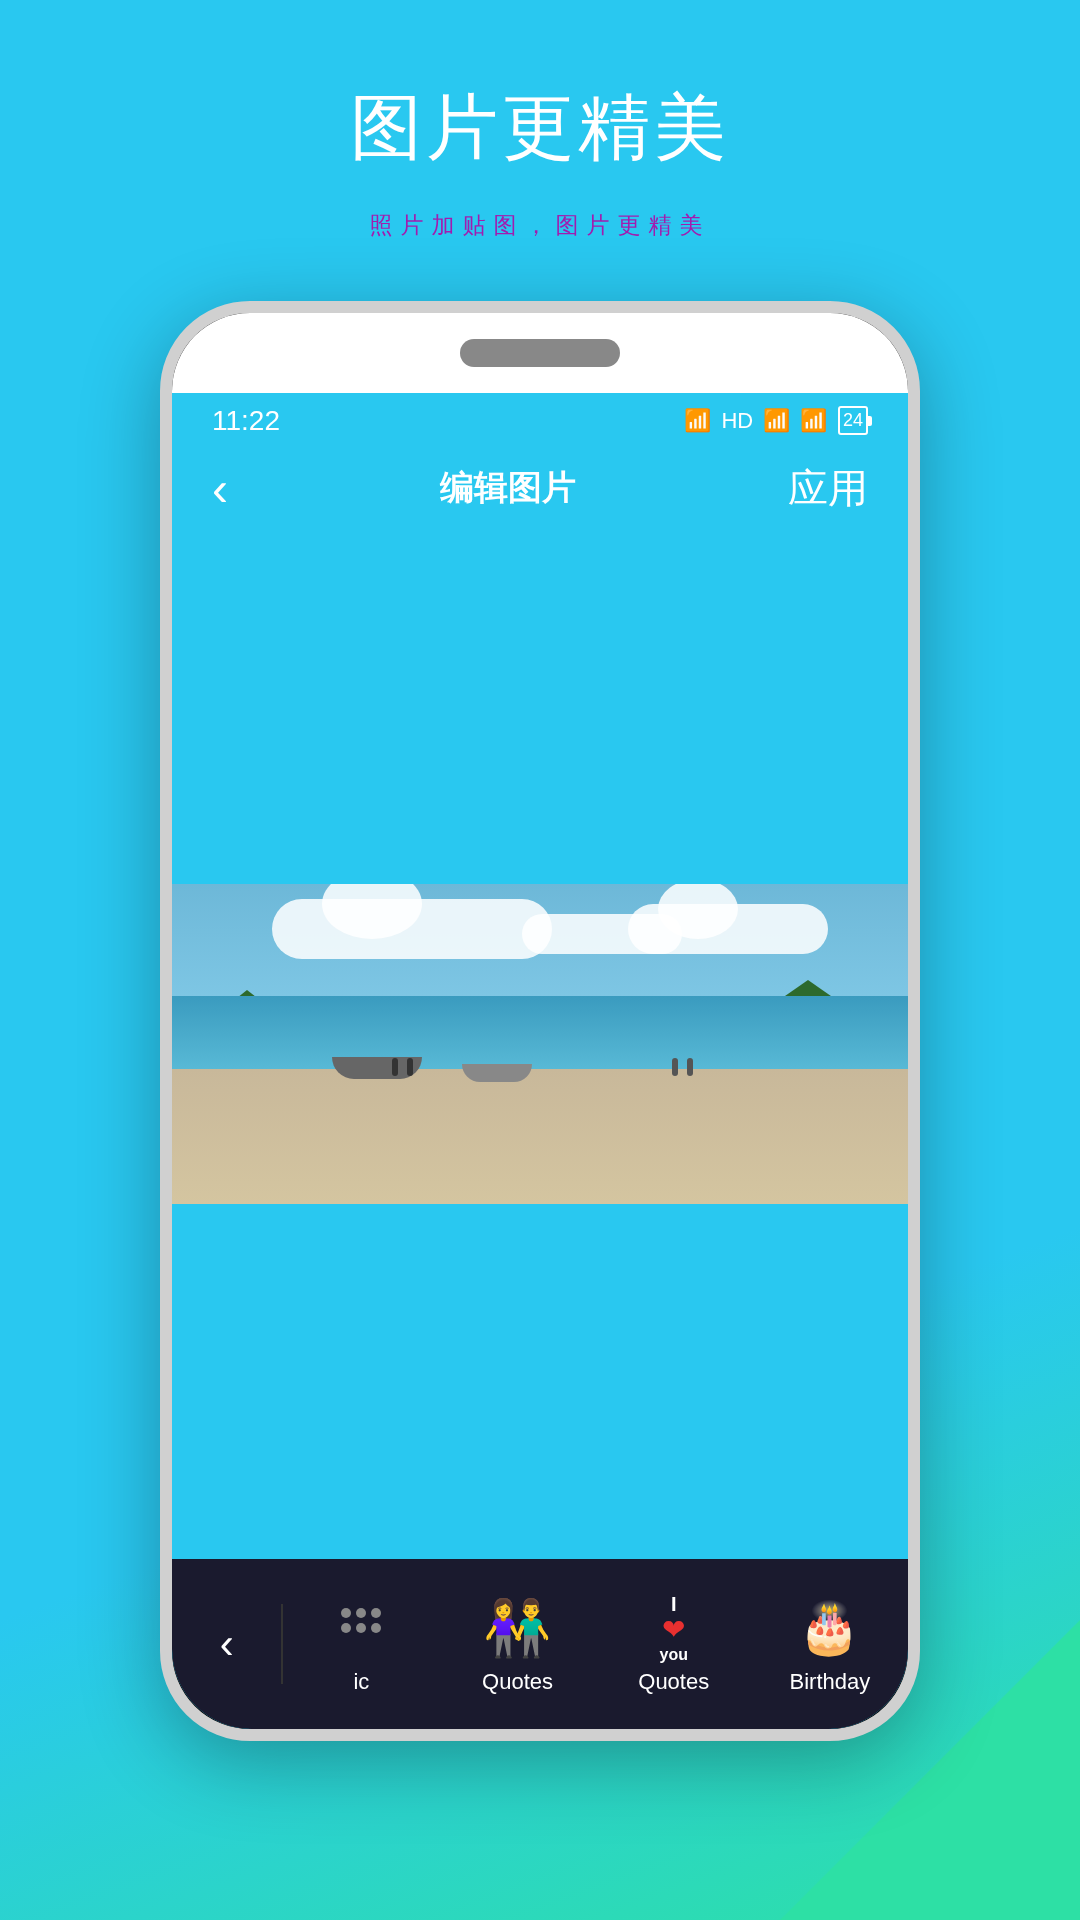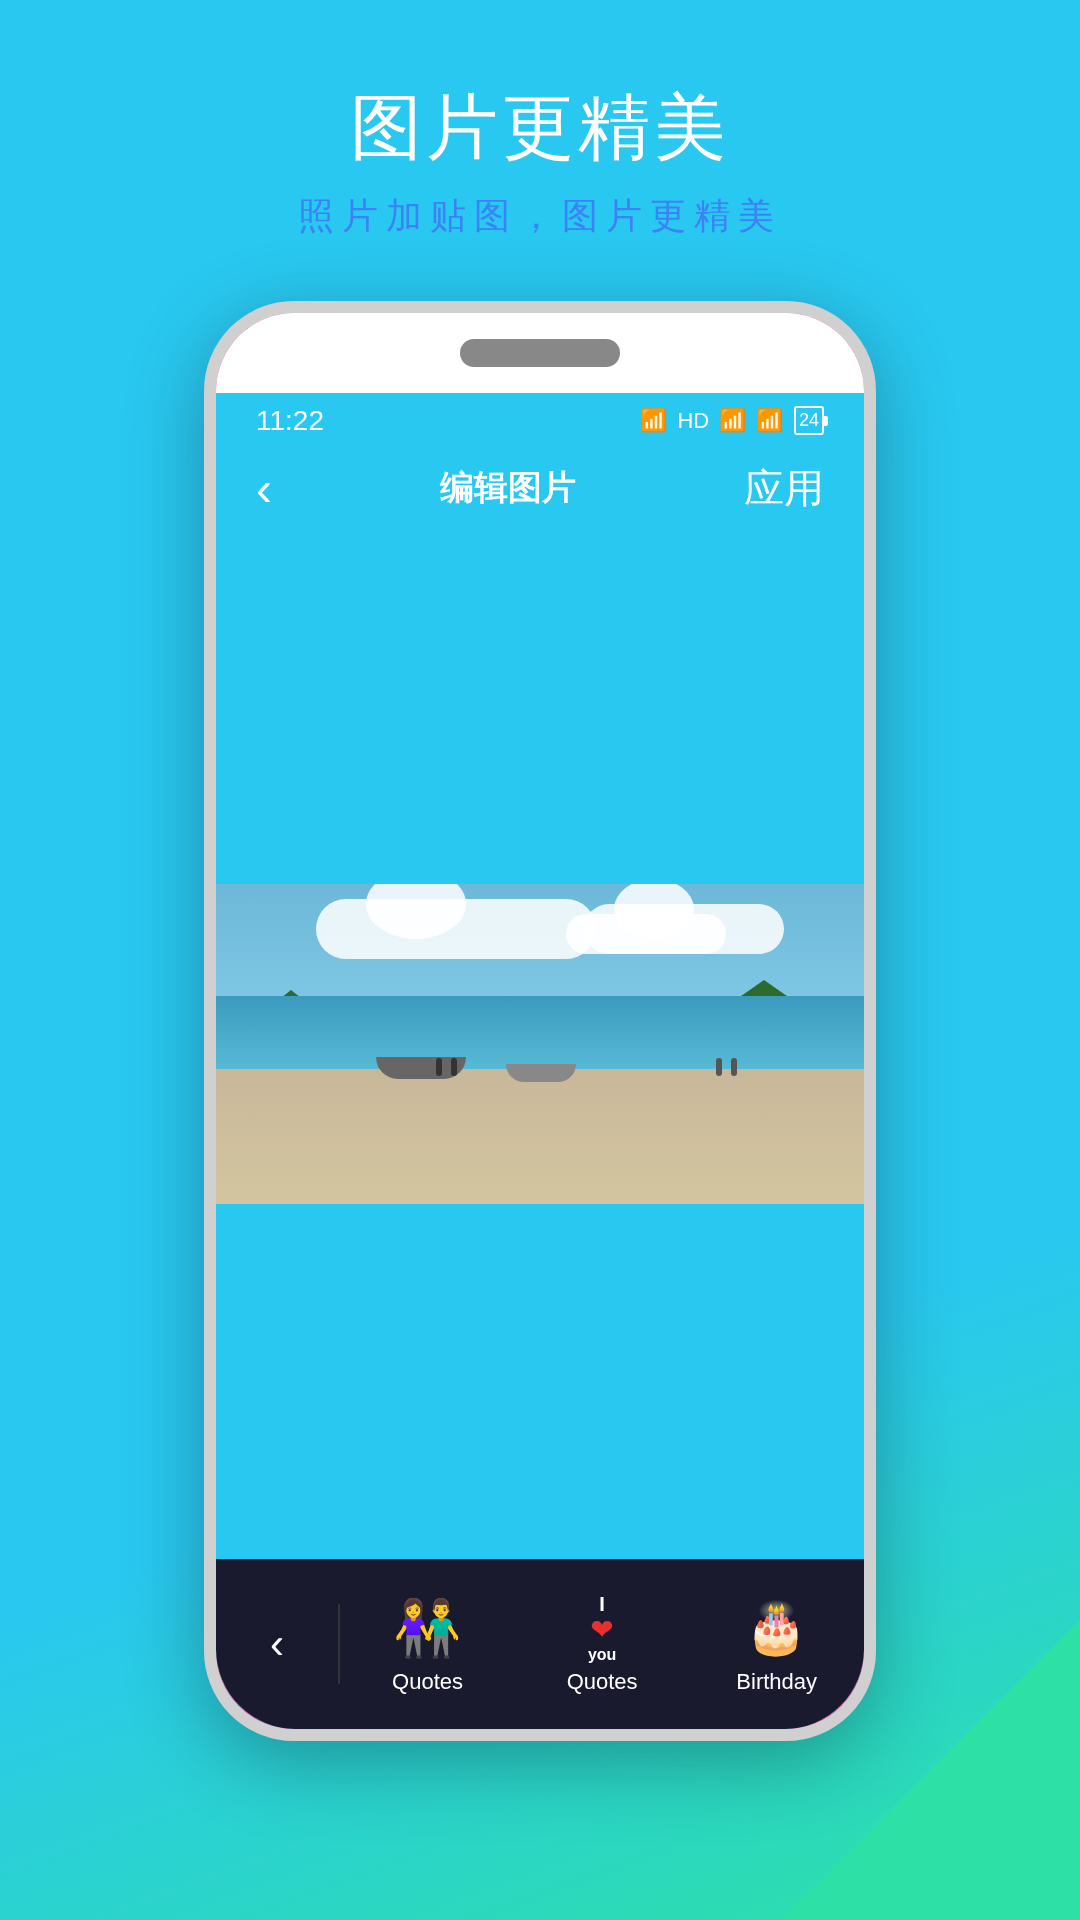--- a/index.html
+++ b/index.html
@@ -28,33 +28,33 @@
 
     .page-title {
       color: white;
       font-size: 72px;
       font-weight: 500;
       margin-top: 80px;
       letter-spacing: 4px;
     }
 
     .page-subtitle {
-      color: #3b82f6;
-      font-size: 36px;
-      margin-top: 16px;
+      color: #a21caf;
+      font-size: 23px;
+      margin-top: 34px;
       letter-spacing: 8px;
     }
 
     
     .phone-mockup {
       position: relative;
-      width: 672px;
+      width: 760px;
       height: 1440px;
       margin-top: 60px;
-      background: #ec4899;
+      background: #000000;
       border-radius: 90px;
       border: 12px solid #d0d0d0;
       box-shadow: 0 20px 80px rgba(0,0,0,0.3);
       overflow: hidden;
       display: flex;
       flex-direction: column;
     }
 
     
     .phone-top-bar {
@@ -436,20 +436,34 @@
       <div style="position:absolute;bottom:40%;left:500px;width:6px;height:18px;background:#555;border-radius:3px;"></div>
       <div style="position:absolute;bottom:40%;left:515px;width:6px;height:18px;background:#555;border-radius:3px;"></div>
     </div>
 
     <div style="flex:1;background:#29c8f0;"></div>
 
     <div class="bottom-toolbar">
       <div class="toolbar-back-btn">‹</div>
       <div class="toolbar-divider"></div>
 
+      <div class="toolbar-item">
+        <div class="toolbar-item-icon ic-icon">
+
+          <svg width="50" height="50" viewBox="0 0 50 50" fill="none">
+            <circle cx="10" cy="10" r="5" fill="#888"></circle>
+            <circle cx="25" cy="10" r="5" fill="#888"></circle>
+            <circle cx="40" cy="10" r="5" fill="#888"></circle>
+            <circle cx="10" cy="25" r="5" fill="#888"></circle>
+            <circle cx="25" cy="25" r="5" fill="#888"></circle>
+            <circle cx="40" cy="25" r="5" fill="#888"></circle>
+          </svg>
+        </div>
+        <span class="toolbar-item-label">ic</span>
+      </div>
 
       <div class="toolbar-item">
         <div class="toolbar-item-icon couple-icon">👫</div>
         <span class="toolbar-item-label">Quotes</span>
       </div>
 
       <div class="toolbar-item">
         <div class="toolbar-item-icon quotes-icon">
 
           <div style="display:flex;flex-direction:column;align-items:center;line-height:1.1;">

